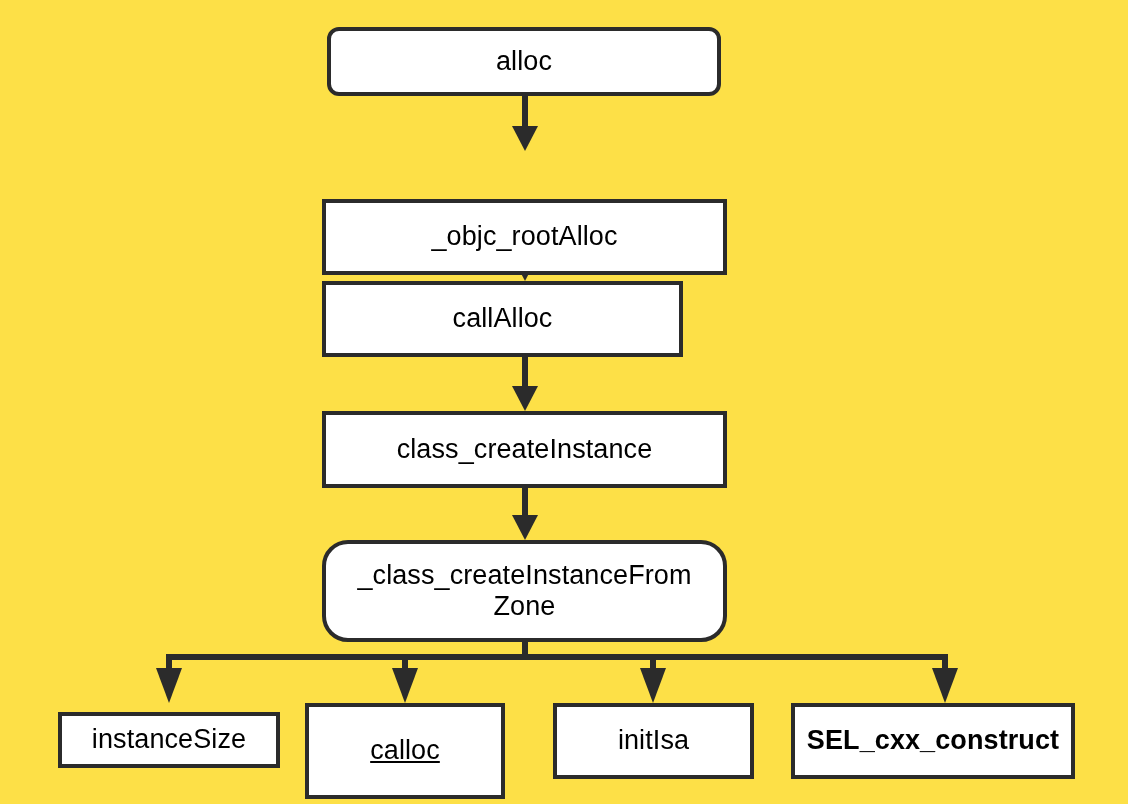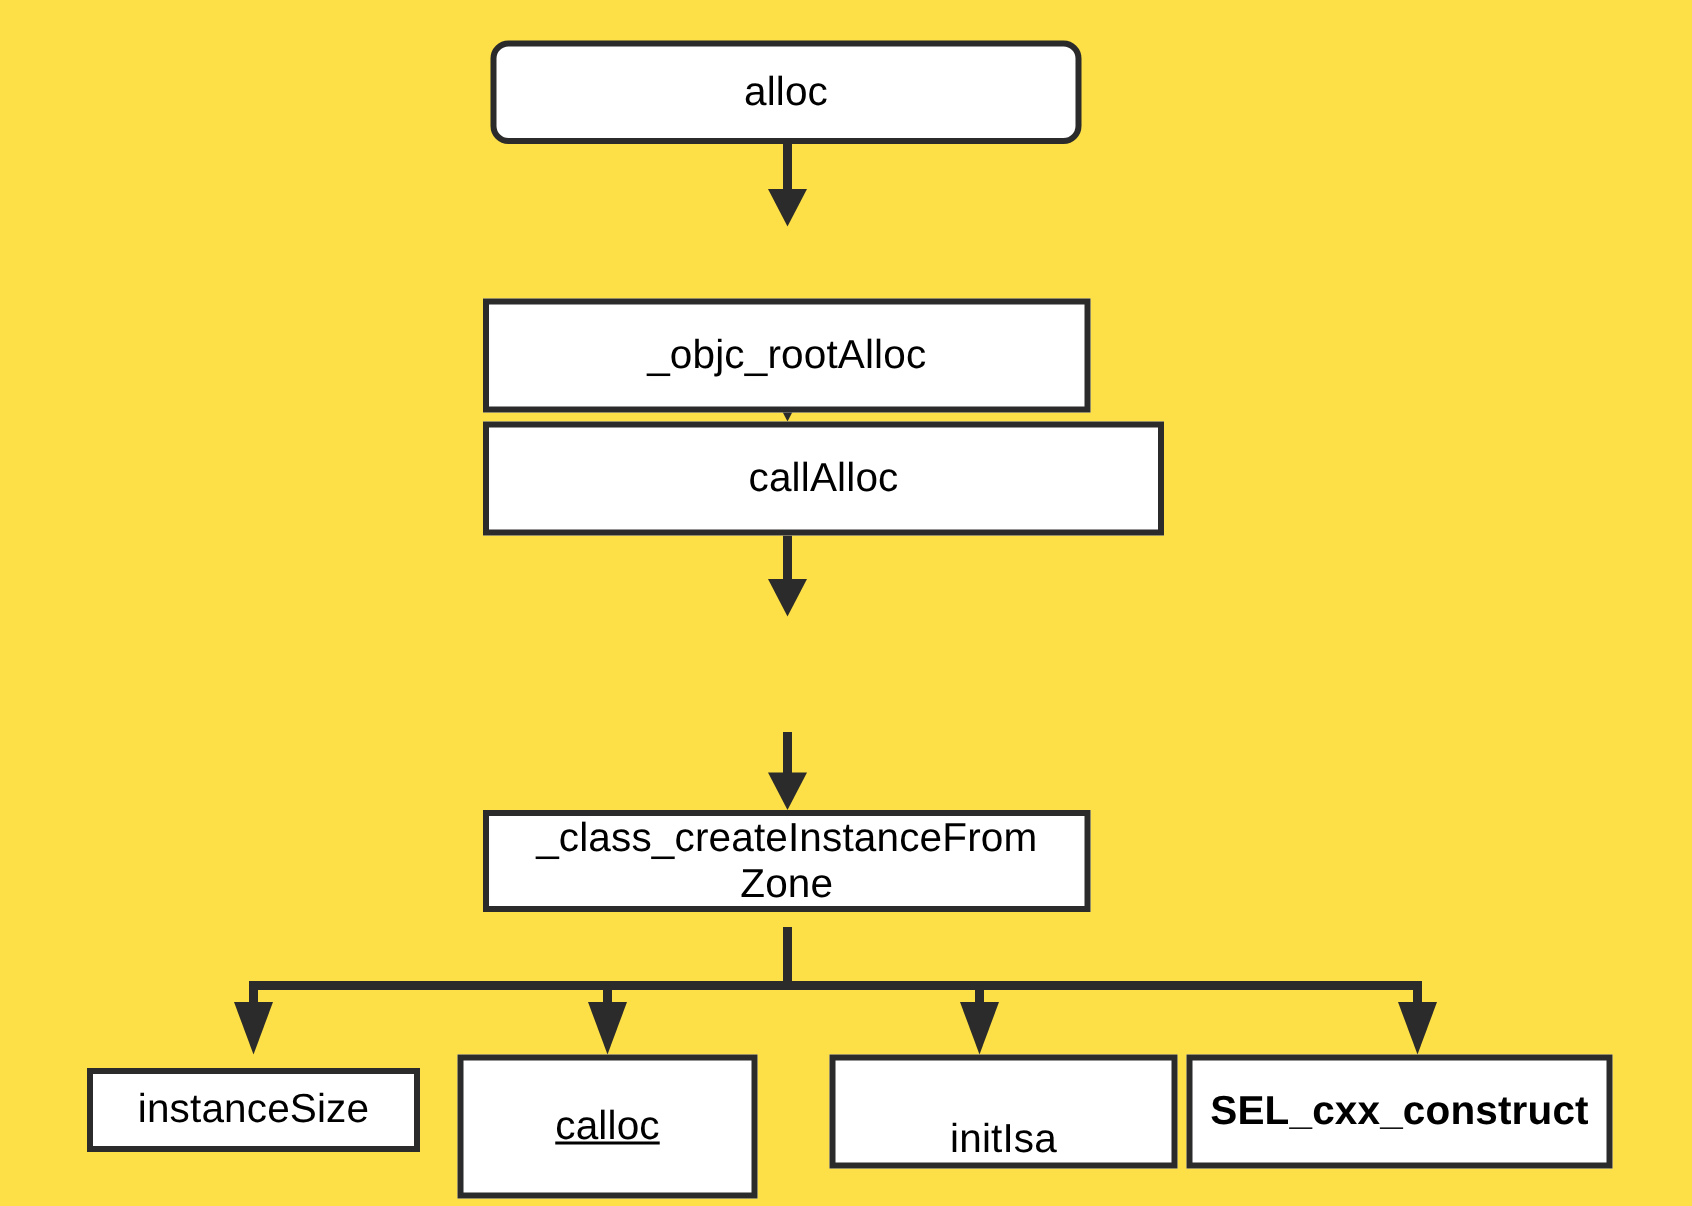--- a/index.html
+++ b/index.html
@@ -103,39 +103,42 @@
   </svg>
 
   <div class="node rounded" style="left:327px; top:27px; width:394px; height:69px;">
     <span class="node-label">alloc</span>
   </div>
 
   <div class="node" style="left:322px; top:151px; width:405px; height:76px;margin-top:48px;">
     <span class="node-label">_objc_rootAlloc</span>
   </div>
 
-  <div class="node" style="left:322px; top:281px; width:454px; height:76px;">
+  <div class="node" style="left:322px; top:281px; width:361px; height:76px;">
     <span class="node-label">callAlloc</span>
   </div>
 
+  <div class="node" style="left:322px; top:411px; width:405px; height:77px;">
+    <span class="node-label">class_createInstance</span>
+  </div>
 
-  <div class="node" style="left:322px; top:540px; width:405px; height:68px;">
+  <div class="node" style="left:322px; top:540px; width:405px; height:102px;border-radius:26px;">
     <span class="node-label">_class_createInstanceFrom
 Zone</span>
   </div>
 
   <div class="node" style="left:58px; top:712px; width:222px; height:56px;">
     <span class="node-label">instanceSize</span>
   </div>
 
   <div class="node" style="left:305px; top:703px; width:200px; height:96px;text-decoration:underline;">
     <span class="node-label">calloc</span>
   </div>
 
-  <div class="node" style="left:553px; top:703px; width:232px; height:76px;align-items:flex-end;">
+  <div class="node" style="left:553px; top:703px; width:201px; height:76px;">
     <span class="node-label">initIsa</span>
   </div>
 
   <div class="node" style="left:791px; top:703px; width:284px; height:76px;font-weight:bold;">
     <span class="node-label">SEL_cxx_construct</span>
   </div>
 
 </div>
 
 </body></html>

